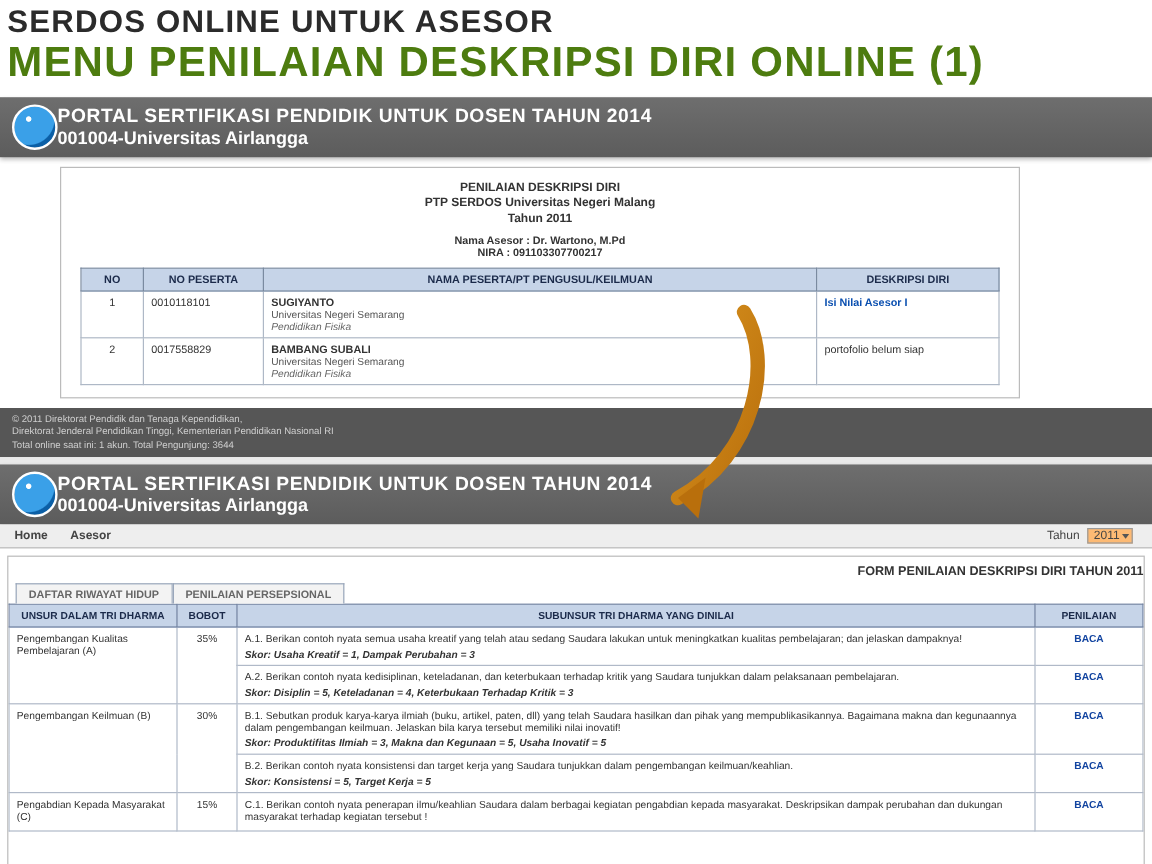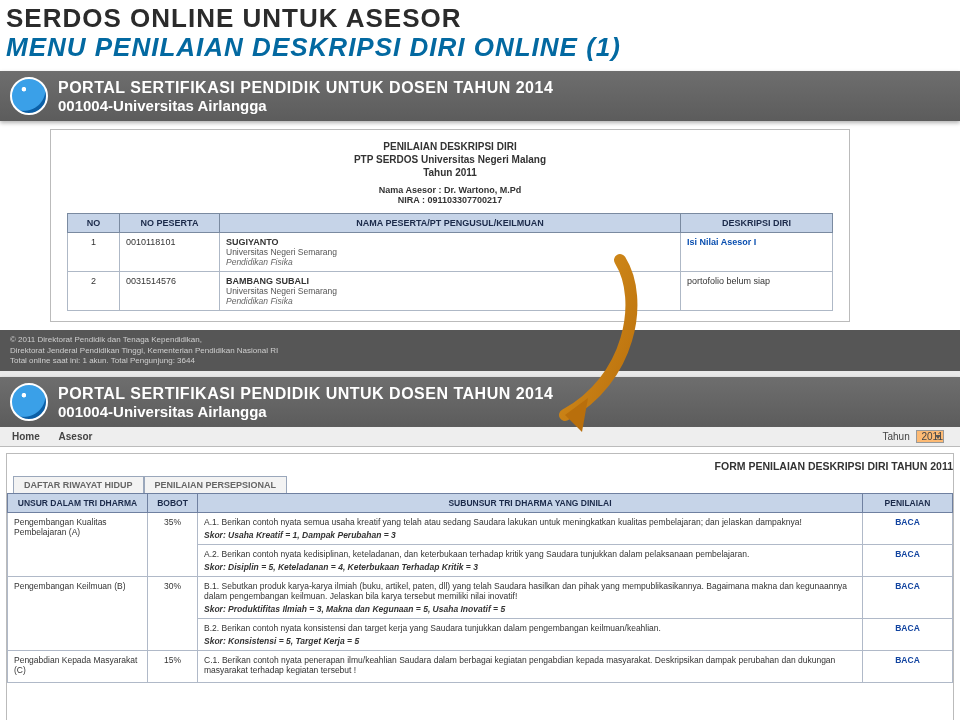--- a/index.html
+++ b/index.html
@@ -20,31 +20,29 @@
     letter-spacing: 1px;
     font-weight: 800;
     line-height: 1.1;
   }
   .slide-line1 {
     color: #2b2b2b;
     font-size: 26px;
     text-transform: uppercase;
   }
   .slide-line2 {
-    color: #0369a1;
-    font-size: 26px;
+    color: #4d7c0f;
+    font-size: 35px;
     text-transform: uppercase;
-    font-style: italic;
   }
   .portal-bar {
     background: linear-gradient(#6e6e6e,#5c5c5c);
     color: #fff;
     display: flex;
     align-items: center;
-    gap: 10px;
     padding: 6px 10px;
     box-shadow: 0 2px 4px rgba(0,0,0,.3);
   }
   .portal-logo {
     width: 38px; height: 38px;
     border-radius: 50%;
     background: radial-gradient(circle at 35% 30%, #fff 0 6%, #3aa0e8 8% 65%, #0b5fa6 68% 100%);
     border: 2px solid #fff;
     flex: 0 0 auto;
   }
@@ -107,21 +105,21 @@
     justify-content: space-between;
     background: #eee;
     border-bottom: 1px solid #bbb;
     font-size: 10px;
     padding: 3px 12px;
     color: #444;
   }
   .nav-strip .left span { margin-right: 16px; font-weight: 700; }
   .nav-strip .right span { margin-right: 4px; }
   .yearbox {
-    border: 1px solid #999; background: #fdba74; padding: 0 0 0 4px;
+    border: 1px solid #999; background: #fdba74; padding: 0 10px 0 4px;
     font-size: 10px; display: inline-block;
     position: relative;
   }
   .yearbox::after {
     content: ""; position: absolute; right: 2px; top: 4px;
     border-left: 3px solid transparent; border-right: 3px solid transparent;
     border-top: 4px solid #555;
   }
   .panel2 {
     background: #fff;
@@ -213,21 +211,21 @@
             <td>0010118101</td>
             <td>
               <div class="peserta-name">SUGIYANTO</div>
               <div class="peserta-sub">Universitas Negeri Semarang</div>
               <div class="peserta-sub"><em>Pendidikan Fisika</em></div>
             </td>
             <td><span class="link-blue">Isi Nilai Asesor I</span></td>
           </tr>
           <tr>
             <td style="text-align:center">2</td>
-            <td>0031514576</td>
+            <td>0017558829</td>
             <td>
               <div class="peserta-name">BAMBANG SUBALI</div>
               <div class="peserta-sub">Universitas Negeri Semarang</div>
               <div class="peserta-sub"><em>Pendidikan Fisika</em></div>
             </td>
             <td>portofolio belum siap</td>
           </tr>
         </tbody>
     </table>
   </div>

